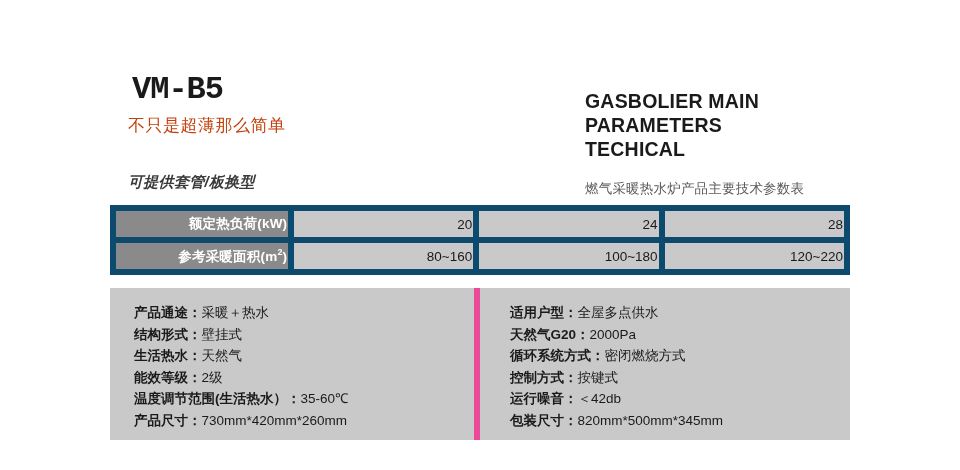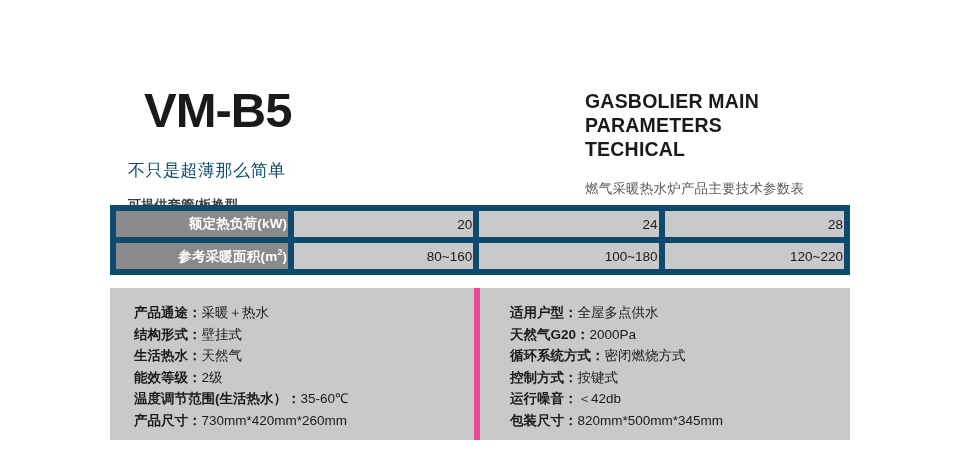--- a/index.html
+++ b/index.html
@@ -28,40 +28,42 @@
     width: 706px;
     height: 125px;
   }
   .header-left {
     position: absolute;
     left: 0;
     top: 0;
     width: 380px;
   }
   .model-title {
-    font-size: 49px;
+    font-size: 32px;
     font-weight: bold;
     letter-spacing: -1px;
     line-height: 1.0;
     color: #1a1a1a;
-    margin: 16px;
+    margin: 4px;
     padding: 0;
+    font-family: Liberation Mono, monospace;
   }
   .model-sub {
     font-size: 17px;
-    color: #0c4a6e;
-    margin-top: 24px;
+    color: #c2410c;
+    margin-top: 8px;
     letter-spacing: 0.5px;
   }
   .model-note {
-    font-size: 13px;
+    font-size: 15px;
     color: #3a3a3a;
-    margin-top: 14px;
+    margin-top: 36px;
     font-weight: bold;
     letter-spacing: 0.3px;
+    font-style: italic;
   }
   .header-right {
     position: absolute;
     left: 457px;
     top: 20px;
     width: 280px;
   }
   .en-title {
     font-size: 19.5px;
     font-weight: bold;

